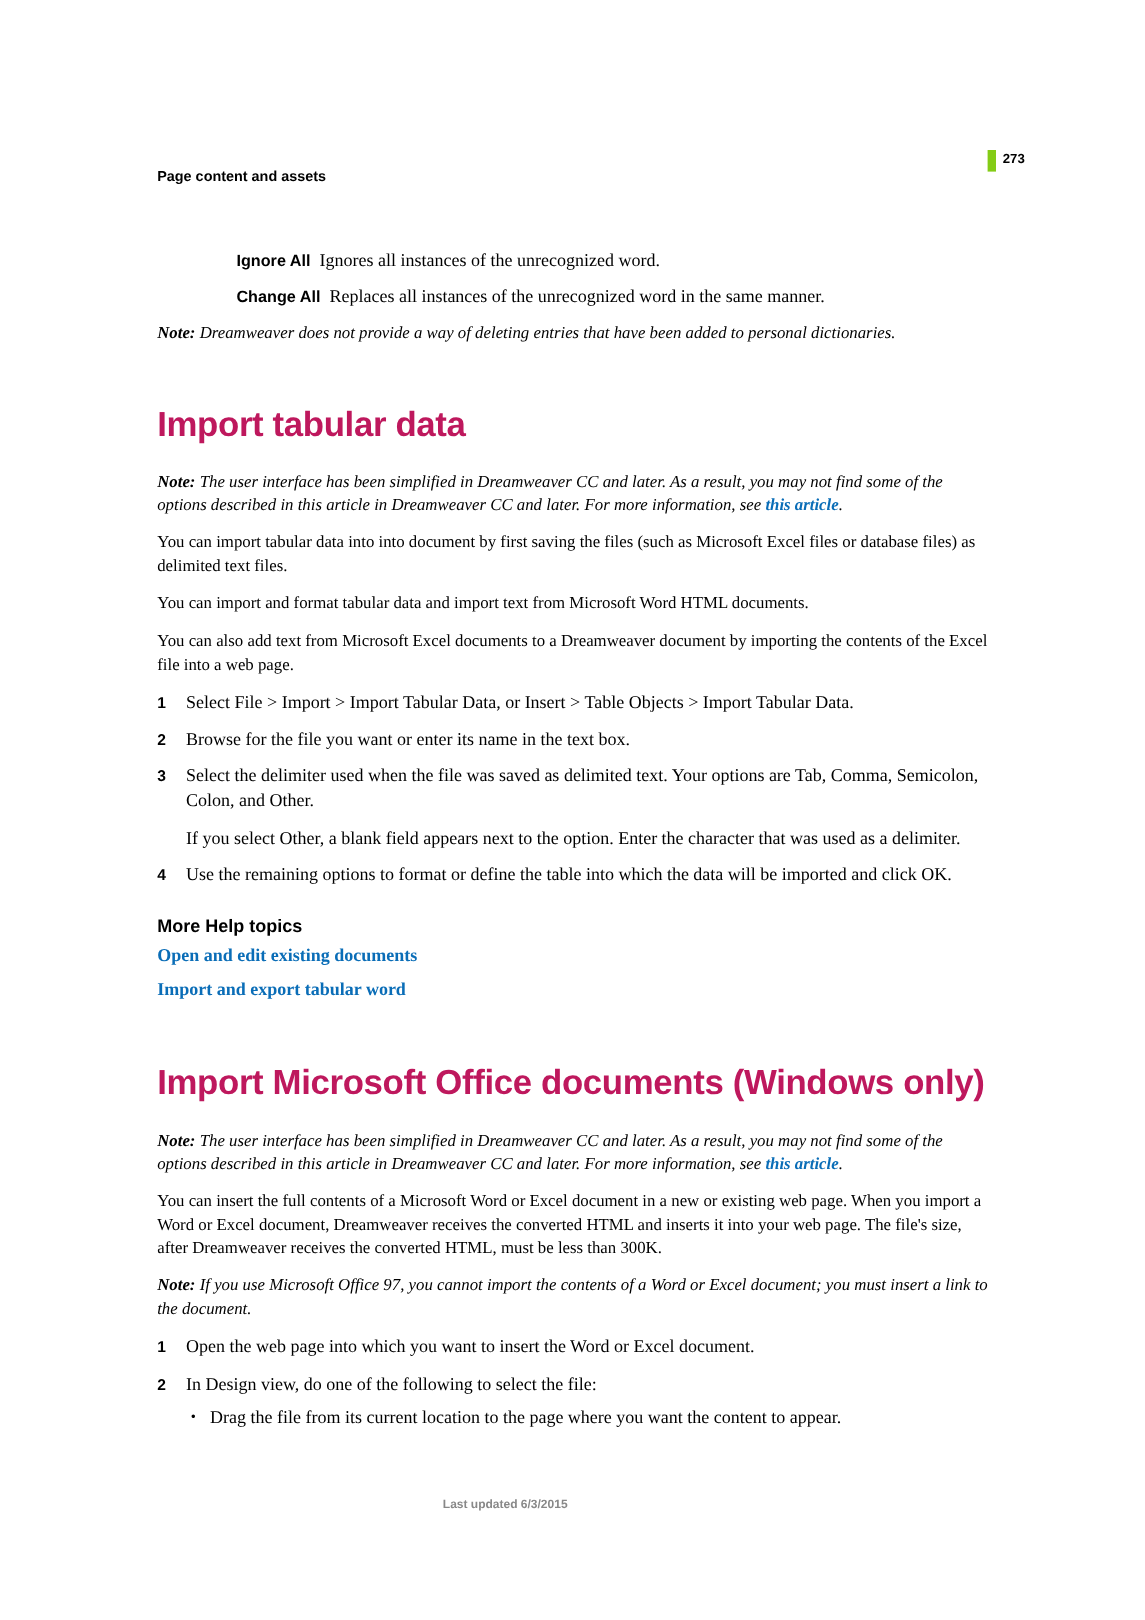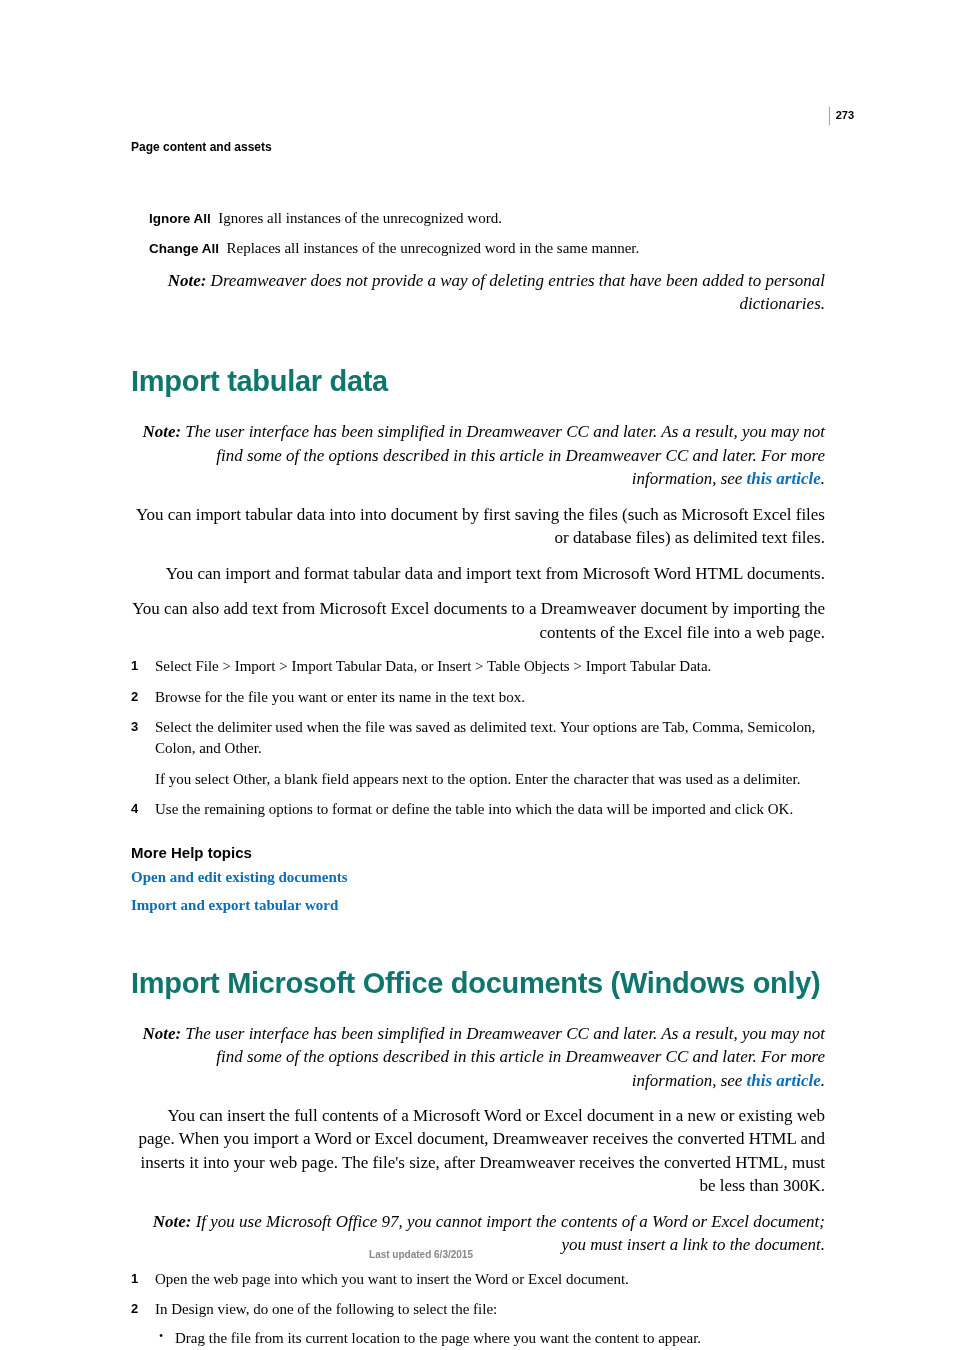--- a/index.html
+++ b/index.html
@@ -5,63 +5,62 @@
   * { box-sizing: border-box; margin: 0; padding: 0; }
   html, body { width: 954px; height: 1350px; }
   body {
     font-family: "Minion Pro", "Times New Roman", Georgia, serif;
     background: #fff;
     color: #000;
     position: relative;
   }
   .page-number {
     position: absolute;
-    top: 107px;
+    top: 125px;
     right: 100px;
     font-family: "Myriad Pro", "Segoe UI", Arial, sans-serif;
     font-size: 11px;
     font-weight: 700;
     color: #000;
-    border-left: 1px solid #84cc16;
+    border-left: 7px solid #84cc16;
     padding: 2px 0 4px 6px;
   }
   .content {
     position: absolute;
     left: 131px;
     top: 140px;
     width: 694px;
   }
   .section-header {
     font-family: "Myriad Pro", "Segoe UI", Arial, sans-serif;
     font-size: 12px;
     font-weight: 700;
     color: #000000;
     margin-bottom: 54px;
   }
   .def-list { margin-left: 18px; margin-bottom: 6px; }
-  .def-item { margin-bottom: 10px; font-size: 15px; line-height: 1.35; }
+  .def-item { margin-bottom: 10px; font-size: 15px; line-height: 1.35; margin-left: 48px; }
   .def-term {
     font-family: "Myriad Pro", "Segoe UI", Arial, sans-serif;
     font-weight: 700;
     font-size: 13.5px;
   }
   .body-text {
-    font-size: 17px;
+    font-size: 14px;
     line-height: 1.38;
     margin-bottom: 12px;
     color: #000;
-    text-align: right;
   }
   .note { font-style: italic; }
   .note-label { font-weight: 700; font-style: italic; }
   h1 {
     font-family: "Myriad Pro", "Segoe UI", Arial, sans-serif;
     font-weight: 700;
     font-size: 29px;
-    color: #0f766e;
+    color: #be185d;
     margin-top: 50px;
     margin-bottom: 22px;
     letter-spacing: -0.3px;
   }
   .link { color: #0a6db7; font-weight: bold; }
   ol.steps {
     list-style: none;
     counter-reset: step;
     margin-top: 4px;
   }

